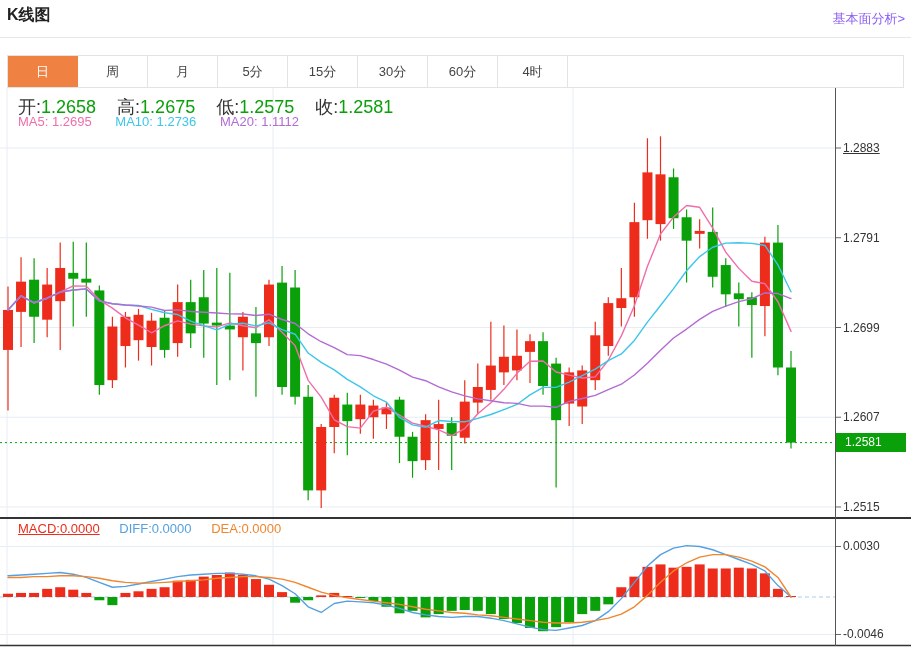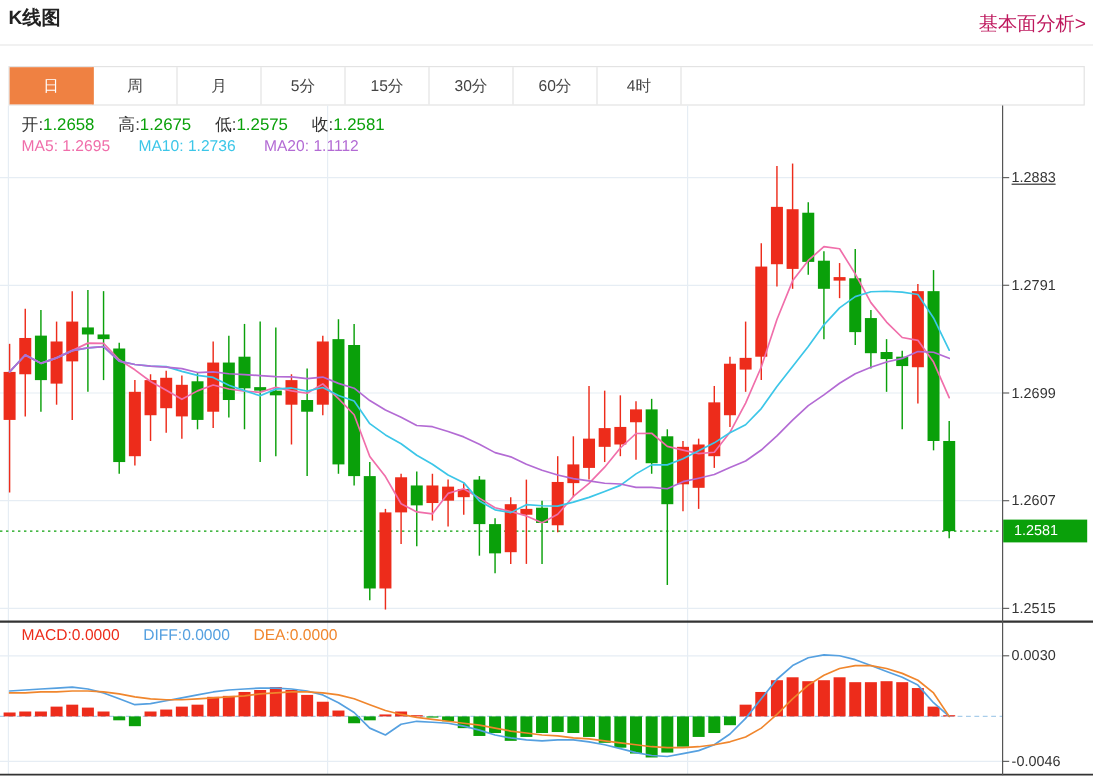--- a/index.html
+++ b/index.html
@@ -1,35 +1,35 @@
 <!DOCTYPE html>
 <html style="--up: #ed2c1b; --down: #0aa00a; --ma5: #f06eaa; --ma10: #3cc6e8; --ma20: #b36bd4; --diff: #55a0e0; --dea: #f0862d; --tab_active: #ef8142; --grid: #e6edf4; --zero_dash: #a9cdea; --border_dark: #333333; --axis_tick: #666666;"><head>
 <meta charset="utf-8">
 <style>
   html,body{margin:0;padding:0;background:#fff;}
   .page{position:relative;width:911px;height:652px;background:#fff;overflow:hidden;
         font-family:"Liberation Sans",sans-serif;}
   .title{position:absolute;left:7px;top:5px;font-size:16px;font-weight:bold;color:#222;}
-  .fund-link{position:absolute;right:6px;top:10px;font-size:16px;color:#be185d;text-decoration:none;cursor:pointer;}
+  .fund-link{position:absolute;right:6px;top:10px;font-size:13px;color:#8b5cf6;text-decoration:none;cursor:pointer;}
   .divider{position:absolute;left:0;top:37px;width:911px;height:1px;background:#e8e8e8;}
   .tabbar{position:absolute;left:7px;top:55px;width:897px;height:33px;box-sizing:border-box;
           border:1px solid #e3e3e3;display:flex;background:#fff;}
   .tab{width:70px;height:31px;line-height:31px;text-align:center;font-size:13px;color:#444;
        border-right:1px solid #e3e3e3;box-sizing:border-box;cursor:pointer;flex:none;}
   .tab.active{background:var(--tab_active);color:#fff;border-right-color:var(--tab_active);}
   #chart{position:absolute;left:0;top:0;}
-  .legend-ohlc{position:absolute;left:18px;top:95px;font-size:14px;color:#333;white-space:nowrap;}
+  .legend-ohlc{position:absolute;left:18px;top:95px;font-size:18px;color:#333;white-space:nowrap;}
   .legend-ohlc .grp{margin-right:16px;}
   .legend-ohlc .val{color:var(--down);}
   .legend-ma{position:absolute;left:18px;top:114px;font-size:13px;white-space:nowrap;}
   .legend-ma .m5{color:var(--ma5);margin-right:20px;}
   .legend-ma .m10{color:var(--ma10);margin-right:20px;}
   .legend-ma .m20{color:var(--ma20);}
   .legend-macd{position:absolute;left:18px;top:521px;font-size:13px;white-space:nowrap;}
-  .legend-macd .mc{color:var(--up);margin-right:16px;}
+  .legend-macd .mc{color:var(--up);margin-right:16px;text-decoration:underline;}
   .legend-macd .df{color:var(--diff);margin-right:16px;}
   .legend-macd .de{color:var(--dea);}
   .axis-label{position:absolute;left:843px;font-size:12px;color:#333;line-height:14px;}
   .al1{top:141px;text-decoration:underline;} .al2{top:231px;} .al3{top:321px;} .al4{top:410px;text-align:right;} .al5{top:500px;}
   .al6{top:539px;} .al7{top:627px;}
   .badge{position:absolute;left:836px;top:433px;width:70px;height:19px;background:var(--down);
          color:#fff;font-size:12px;line-height:19px;padding-left:9px;box-sizing:border-box;}
 </style>
 </head>
 <body>

